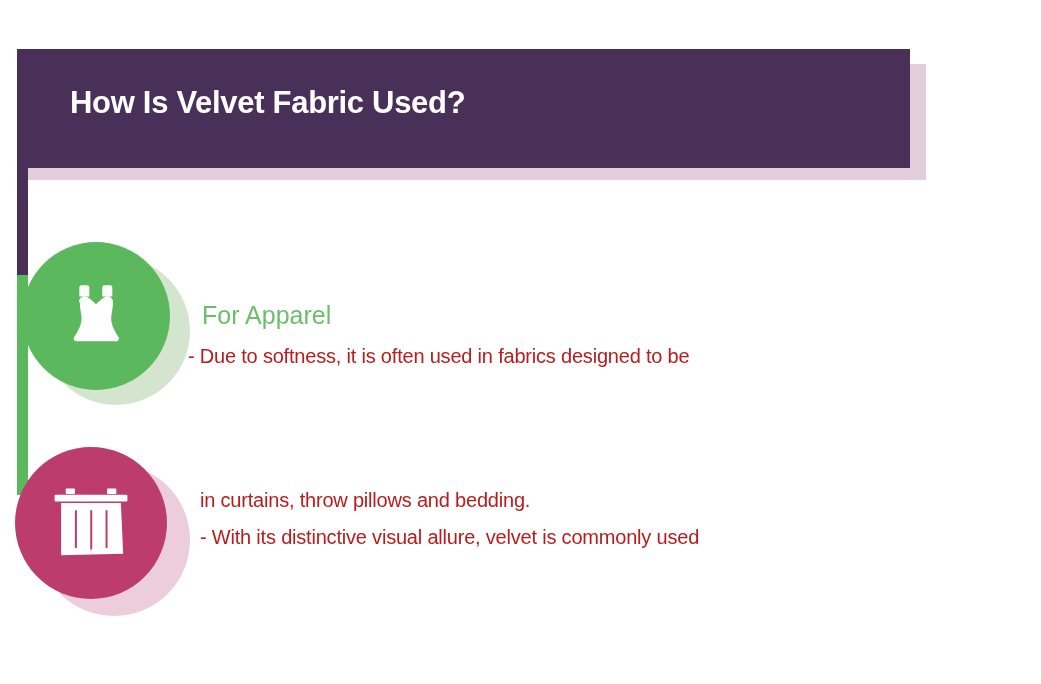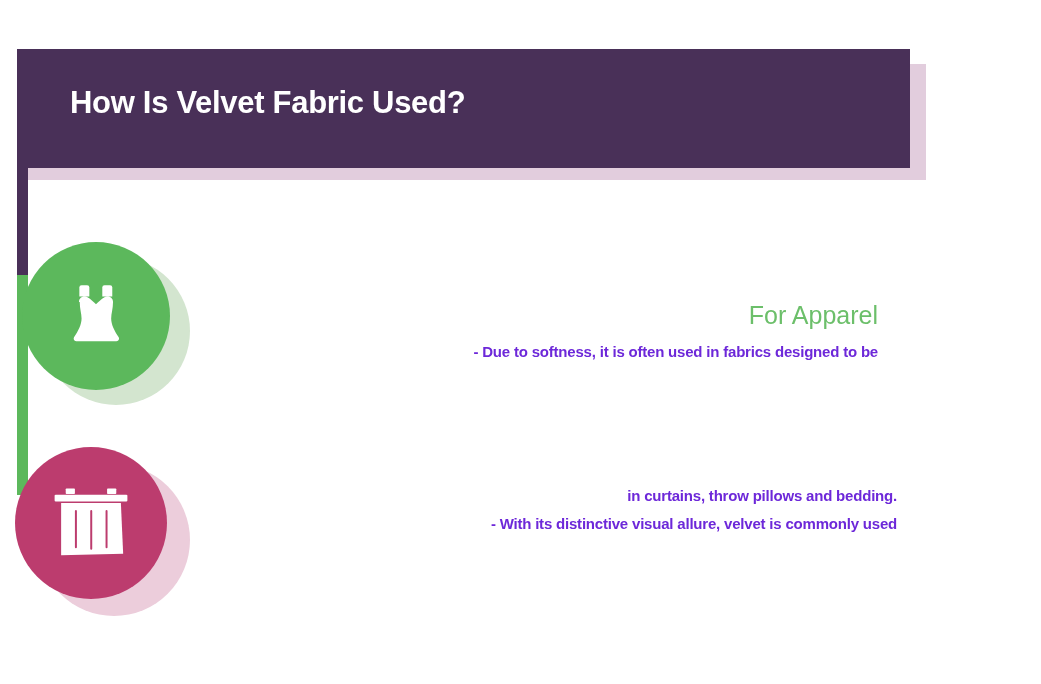--- a/index.html
+++ b/index.html
@@ -73,21 +73,20 @@
     height: 220px;
     background: #5cb85c;
     z-index: 2;
   }
 
   
   .row {
     position: absolute;
     left: 0;
     width: 962px;
-    text-align: right;
   }
   .row-apparel { top: 240px; height: 175px; }
   .row-decor   { top: 447px; height: 175px; }
 
   .badge-wrap {
     position: absolute;
     left: 14px;
     top: 0;
     width: 176px;
     height: 165px;
@@ -148,23 +147,23 @@
     font-size: 25px;
     font-weight: normal;
     line-height: 1.1;
     margin: 0 0 8px 0;
     white-space: nowrap;
   }
   .heading-apparel { color: #6cbf6a; padding-left: 14px; }
   .heading-decor   { color: #bc3c6e; padding-left: 0px; }
 
   .body-text {
-    font-size: 15px;
-    font-weight: bold;
-    color: #6d28d9;
+    font-size: 20px;
+    font-weight: normal;
+    color: #b91c1c;
     line-height: 1.85;
     margin: 0;
     letter-spacing: -0.2px;
   }
   .body-text.indent { padding-left: 3px; }
 </style>
 </head>
 <body>
 
 <div class="slide">

